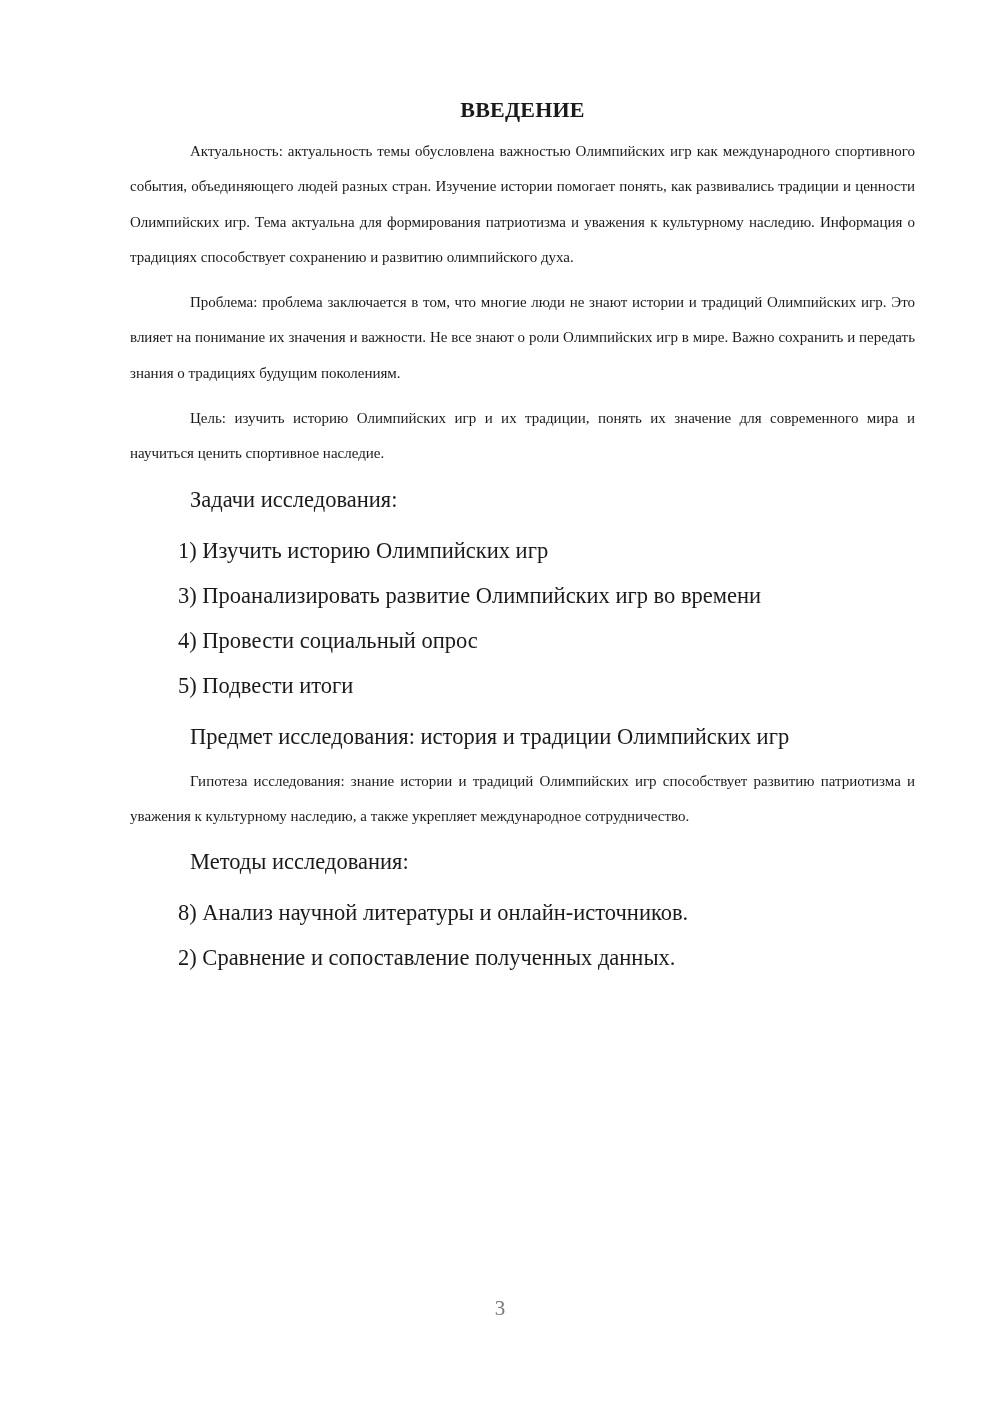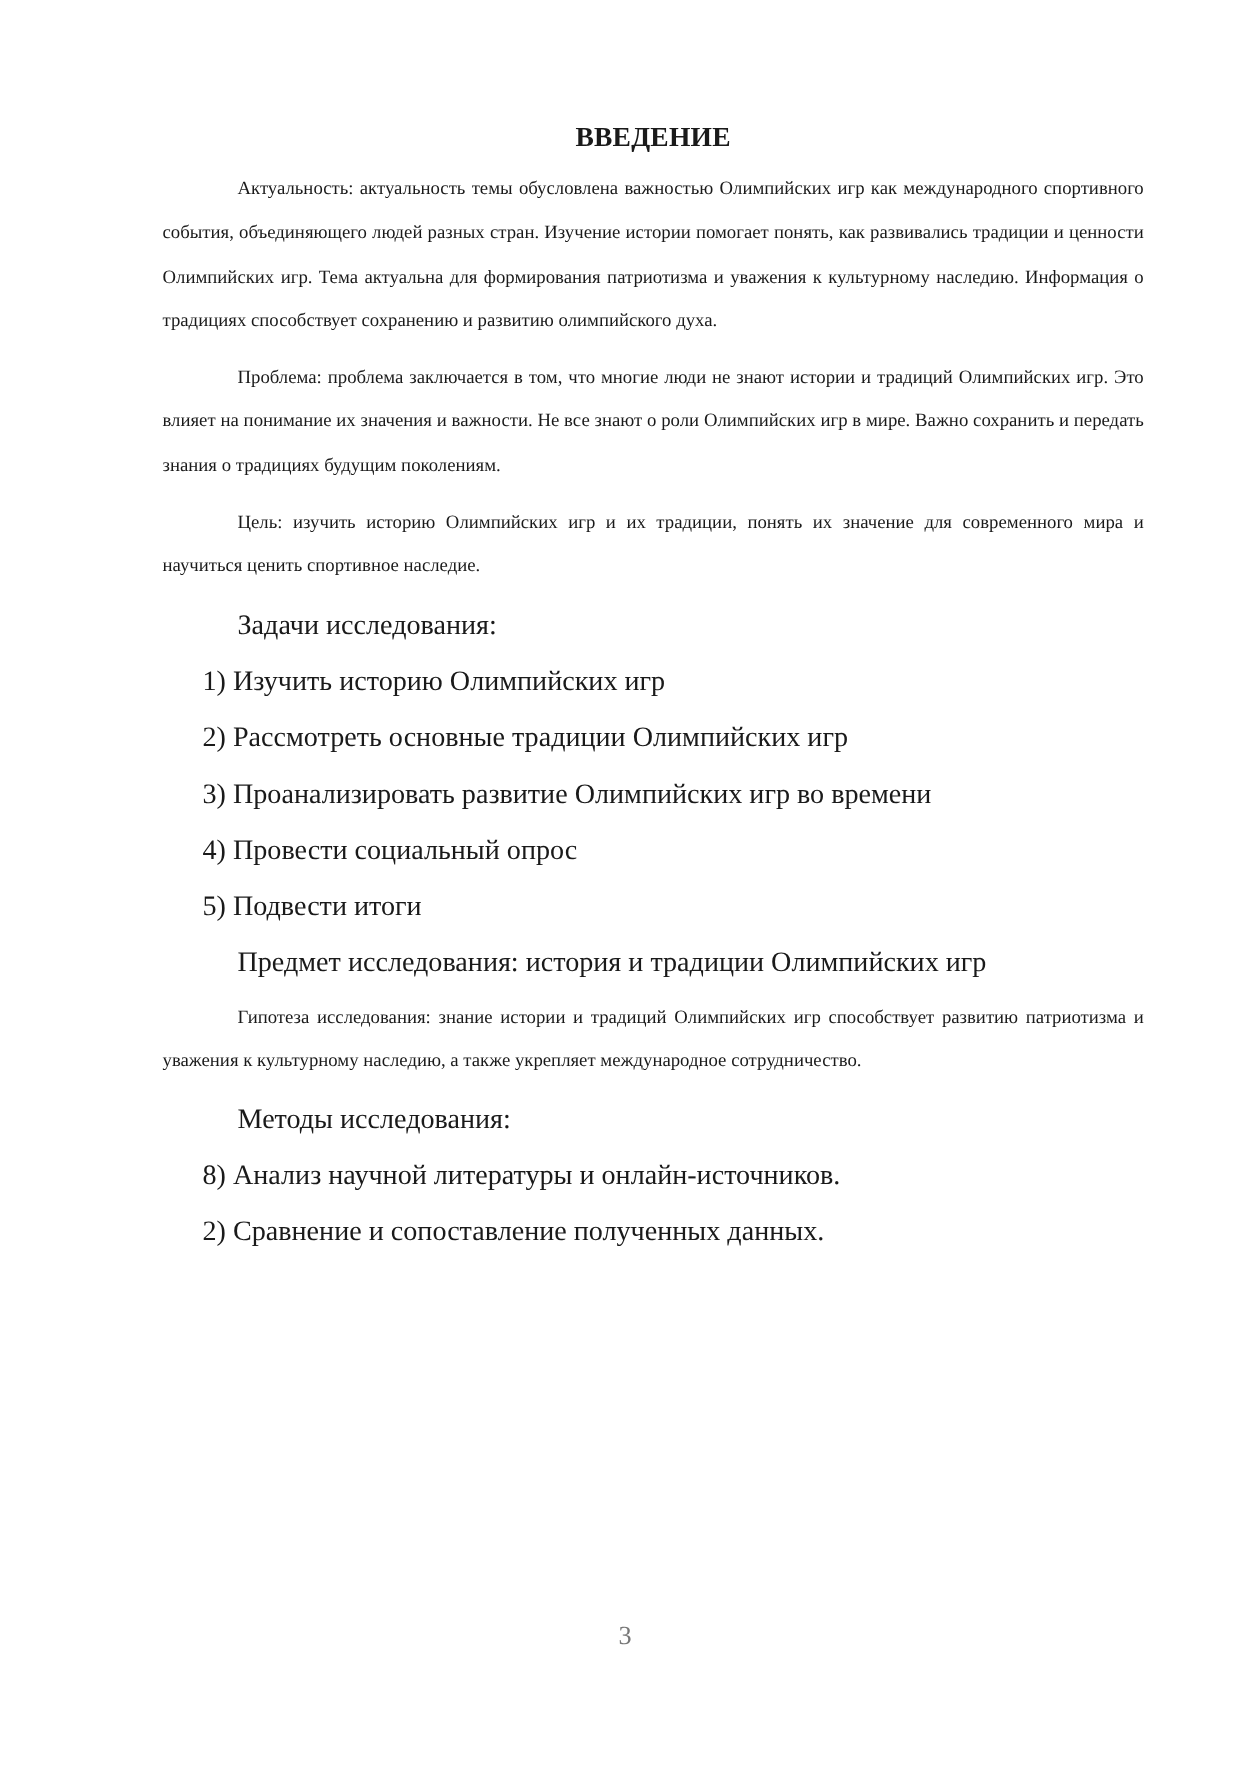--- a/index.html
+++ b/index.html
@@ -37,21 +37,21 @@
       margin: 0 0 10px 0;
     }
     .label-line {
       font-size: 22.5px;
       line-height: 35px;
       text-indent: 60px;
       margin: 0 0 10px 0;
     }
     .list {
       list-style: none;
-      margin: 0;
+      margin: 16px;
       padding: 0;
     }
     .list-item {
       font-size: 22.5px;
       line-height: 35px;
       padding-left: 32px;
       margin: 0 0 10px 0;
     }
     .page-number {
       position: absolute;
@@ -72,21 +72,20 @@
   <p class="para">Актуальность: актуальность темы обусловлена важностью Олимпийских игр как международного спортивного события, объединяющего людей разных стран. Изучение истории помогает понять, как развивались традиции и ценности Олимпийских игр. Тема актуальна для формирования патриотизма и уважения к культурному наследию. Информация о традициях способствует сохранению и развитию олимпийского духа.</p>
 
   <p class="para">Проблема: проблема заключается в том, что многие люди не знают истории и традиций Олимпийских игр. Это влияет на понимание их значения и важности. Не все знают о роли Олимпийских игр в мире. Важно сохранить и передать знания о традициях будущим поколениям.</p>
 
   <p class="para">Цель: изучить историю Олимпийских игр и их традиции, понять их значение для современного мира и научиться ценить спортивное наследие.</p>
 
   <p class="label-line">Задачи исследования:</p>
 
   <ul class="list">
     <li class="list-item">1) Изучить историю Олимпийских игр</li>
-    <li class="list-item">2) Рассмотреть основные традиции Олимпийских игр</li>
     <li class="list-item">3) Проанализировать развитие Олимпийских игр во времени</li>
     <li class="list-item">4) Провести социальный опрос</li>
     <li class="list-item">5) Подвести итоги</li>
   </ul>
 
 
   <p class="label-line">Предмет исследования: история и традиции Олимпийских игр</p>
 
   <p class="para">Гипотеза исследования: знание истории и традиций Олимпийских игр способствует развитию патриотизма и уважения к культурному наследию, а также укрепляет международное сотрудничество.</p>
 

